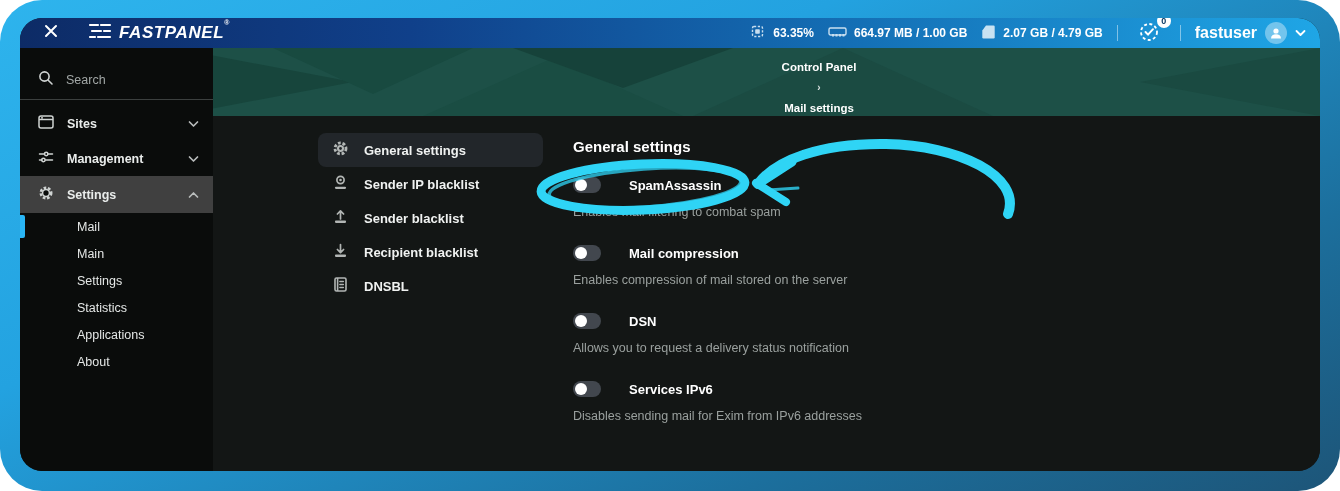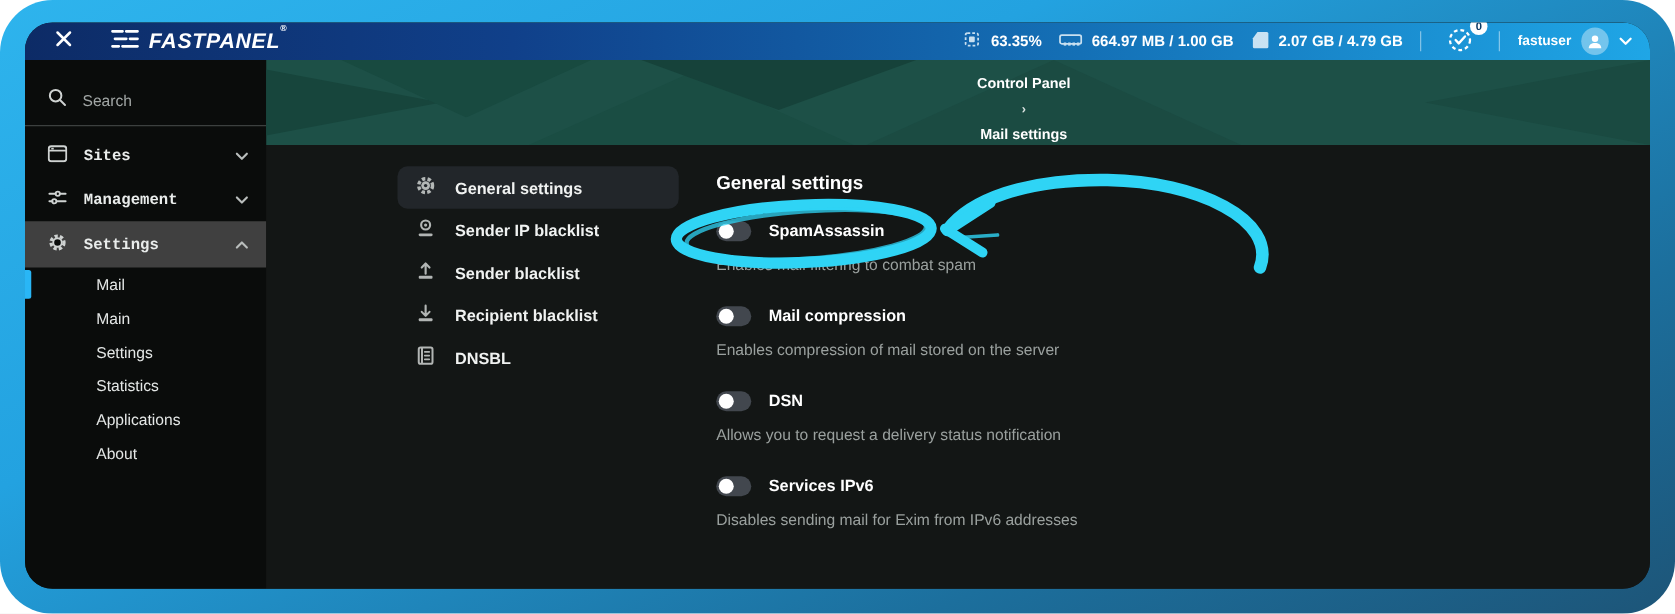--- a/index.html
+++ b/index.html
@@ -41,21 +41,21 @@
   .content { flex:1; display:flex; flex-direction:column; position:relative; }
 
   
   .search-row { display:flex; align-items:center; gap:12px; padding:8px 16px 9px 18px;
                 border-bottom:1px solid #3c403f; margin:0 0 6px 0; }
   .search-input { background:transparent; border:none; outline:none; color:#5eead4;
                   font-size:12.5px; width:120px; font-family:"Liberation Sans",sans-serif; }
   .search-input::placeholder { color:#a2a7a6; }
   .side-item { display:flex; align-items:center; gap:13px; padding:9px 14px 9px 18px;
                font-size:12.5px; font-weight:bold; cursor:pointer; }
-  .side-item .lbl { flex:1;font-family:Liberation Mono, monospace; }
+  .side-item .lbl { flex:1; }
   .side-item.active-parent { background:#404040; }
   .sub-item { position:relative; padding:6.5px 14px 6.5px 57px; font-size:12.5px; cursor:pointer; color:#e4e7e6; }
   .sub-item .bar { display:none; }
   .sub-item.active .bar { display:block; position:absolute; left:0; top:2px; bottom:2px; width:5px;
                           background:#29b6f6; border-radius:0 2px 2px 0; }
 
   
   .pageheader { position:relative; height:68px; background:#1d5047; overflow:hidden;
                 padding:13px 0 0 105px; color:#fff; }
   .ph-tri { position:absolute; }
@@ -68,21 +68,21 @@
   .main { flex:1; background:#131615; position:relative; padding:17px 0 0 105px; display:flex; }
   .nav-list { width:225px; flex-shrink:0; }
   .nav-item { display:flex; align-items:center; gap:15px; height:34px; padding:0 14px;
               border-radius:8px; color:#f0f2f1; font-size:13px; font-weight:bold; cursor:pointer; }
   .nav-item.active { background:#22262a; }
   .nav-item svg { opacity:.88; flex-shrink:0; }
 
   .settings-col { margin-left:30px; padding-top:5px; color:#fff; }
   .section-heading { font-size:15px; font-weight:bold; margin-bottom:22px; }
   .toggle-group { margin-bottom:26px; }
-  .toggle-row { display:flex; gap:14px; margin-bottom:12px; }
+  .toggle-row { display:flex; align-items:center; gap:28px; margin-bottom:12px; }
   .switch { width:28px; height:16px; border-radius:9px; background:#42474e; position:relative;
             cursor:pointer; flex-shrink:0; }
   .switch .knob { position:absolute; left:2px; top:2px; width:12px; height:12px;
                   border-radius:50%; background:#ffffff; }
   .toggle-label { font-size:13px; font-weight:bold; }
   .toggle-desc { font-size:12.5px; color:#9aa09e; }
 
   
   .annotation { position:absolute; inset:0; pointer-events:none; z-index:5; }
 </style>
@@ -151,21 +151,21 @@
           <span>
             <svg width="22" height="22" viewBox="0 0 22 22">
               <circle cx="11" cy="11" r="8" fill="none" stroke="#fff" stroke-width="1.8" stroke-dasharray="3 2.4"></circle>
               <path d="M7.5 11 l2.5 2.7 L15 8.2" fill="none" stroke="#fff" stroke-width="1.9" stroke-linecap="round" stroke-linejoin="round"></path>
             </svg>
           </span>
           <span class="badge">0</span>
         </div>
         <div class="tb-divider"></div>
         <div class="user">
-          <span style="font-size:11px;text-align:right;">fastuser</span>
+          <span style="font-size:16px;text-align:right;">fastuser</span>
           <span class="avatar">
             <svg width="14" height="14" viewBox="0 0 14 14">
               <circle cx="7" cy="5" r="2.6" fill="#fff"></circle>
               <path d="M2 12.5 c0-2.8 2.2-4.2 5-4.2 s5 1.4 5 4.2" fill="#fff"></path>
             </svg>
           </span>
           <span>
             <svg width="11" height="8" viewBox="0 0 11 8">
                 <path d="M1.5 2 L5.5 6 L9.5 2" fill="none" stroke="#fff" stroke-width="1.8" stroke-linecap="round" stroke-linejoin="round"></path>
               </svg>

